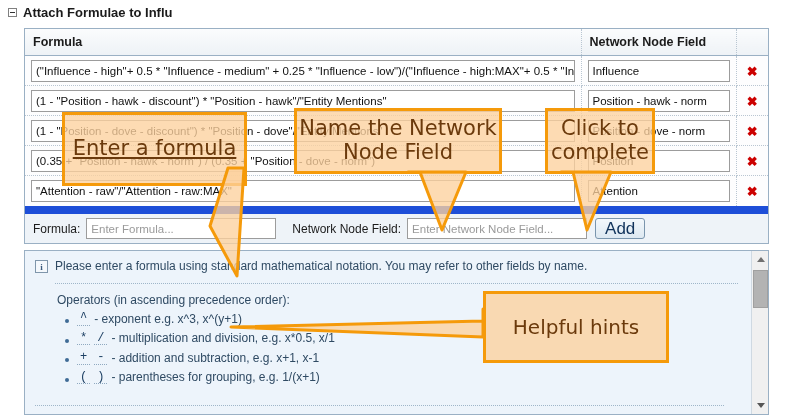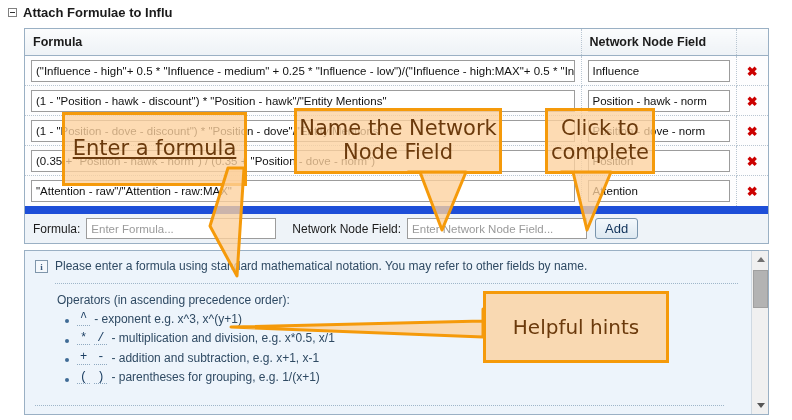--- a/index.html
+++ b/index.html
@@ -88,21 +88,21 @@
     font-size: 11.5px; color: #111; padding: 1px 4px;
     font-family: "Liberation Sans", sans-serif;
   }
   .txt-input::placeholder { color: #9a9a9a; }
   #formula-input { width: 190px; margin-right: 16px; }
   #node-input { width: 180px; margin-right: 8px; }
   .btn-add {
     height: 21px; min-width: 40px; padding: 0 9px;
     border: 1px solid #7a95ad; border-radius: 3px;
     background: linear-gradient(to bottom, #f3f8fc 0%, #dde8f1 100%);
-    font-size: 13px; color: #10325a;
+    font-size: 17px; color: #10325a;
     font-family: "Liberation Sans", sans-serif;
     cursor: pointer;
   }
 
   
   .hints {
     position: absolute; left: 24px; top: 250px;
     width: 745px; height: 165px;
     background: #edf4fb;
     border: 1px solid #9ab0c4;

